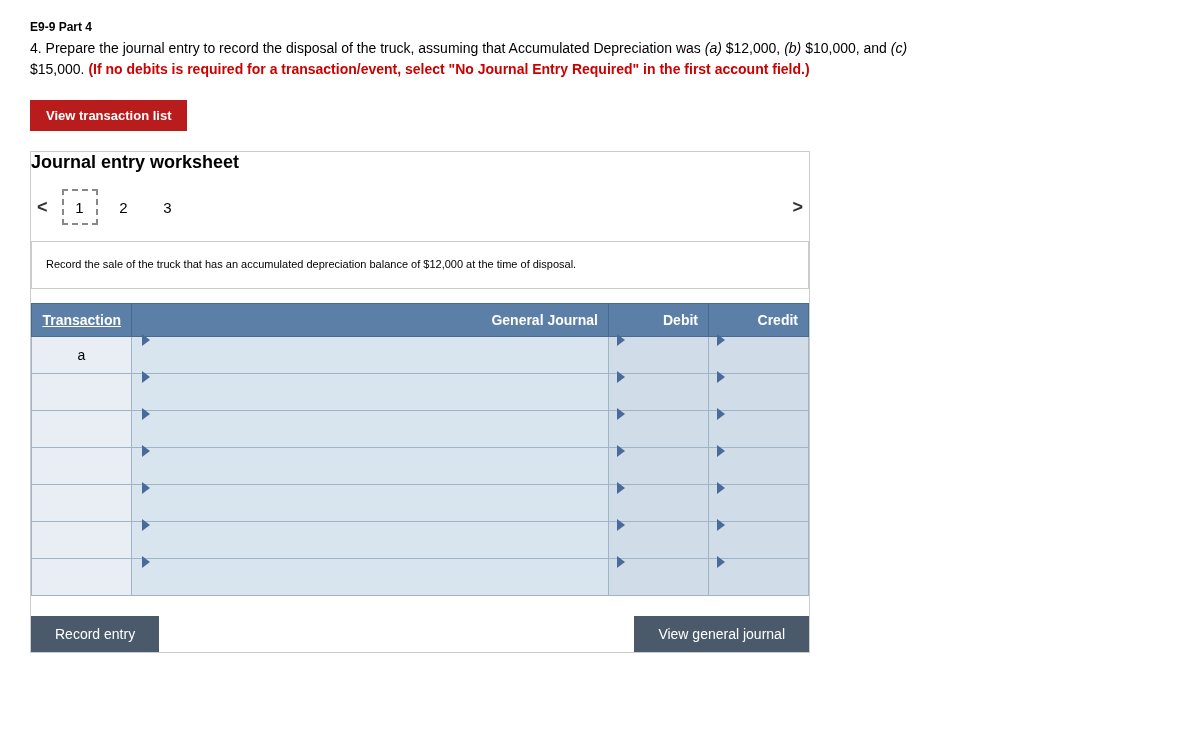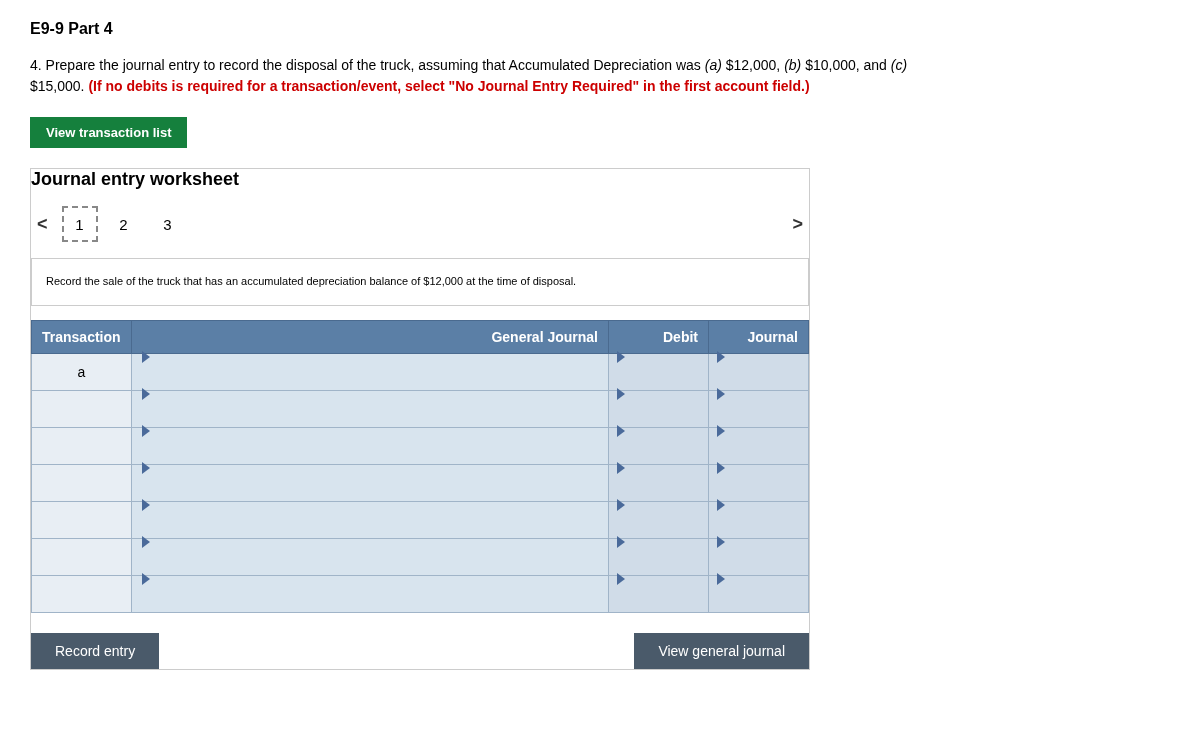--- a/index.html
+++ b/index.html
@@ -6,36 +6,36 @@
     body {
       font-family: Arial, sans-serif;
       font-size: 14px;
       background: #fff;
       color: #000;
       padding: 20px 30px;
       width: 1182px;
       min-height: 738px;
     }
     .page-title {
-      font-size: 16px;
-      font-weight: bold;
-      margin-bottom: 17px;
+      font-size: 12px;
+      font-weight: bold;
+      margin-bottom: 4px;
     }
     .problem-text {
       font-size: 14px;
       line-height: 1.5;
       margin-bottom: 20px;
       max-width: 900px;
     }
     .problem-text .bold-red {
       color: #cc0000;
       font-weight: bold;
     }
     .view-transaction-btn {
-      background-color: #15803d;
+      background-color: #b91c1c;
       color: white;
       border: none;
       padding: 8px 16px;
       font-size: 13px;
       cursor: pointer;
       margin-bottom: 20px;
       font-weight: bold;
     }
     .worksheet-container {
       border: 1px solid #ccc;
@@ -95,21 +95,22 @@
       color: white;
     }
     thead th {
       padding: 8px 10px;
       text-align: right;
       font-size: 14px;
       font-weight: bold;
       border: 1px solid #4a6a8f;
     }
     thead th:first-child {
-      text-align: left;
+      text-align: right;
+      text-decoration: underline;
     }
     tbody tr {
       background-color: #d0dce8;
     }
     tbody tr:nth-child(even) {
       background-color: #c8d4e0;
     }
     tbody td {
       border: 1px solid #a0b4c8;
       height: 32px;
@@ -205,21 +206,21 @@
 
   <div class="description-box">Record the sale of the truck that has an accumulated depreciation balance of $12,000 at the time of disposal.</div>
 
 
   <table>
     <thead>
       <tr>
         <th>Transaction</th>
         <th>General Journal</th>
         <th>Debit</th>
-        <th>Journal</th>
+        <th>Credit</th>
       </tr>
     </thead>
     <tbody>
       <tr>
         <td class="transaction-cell">a</td>
         <td class="general-journal-cell">
           <span class="arrow-indicator"></span>
           <input class="input-cell" type="text" value="" style="">
         </td>
         <td class="debit-cell">

